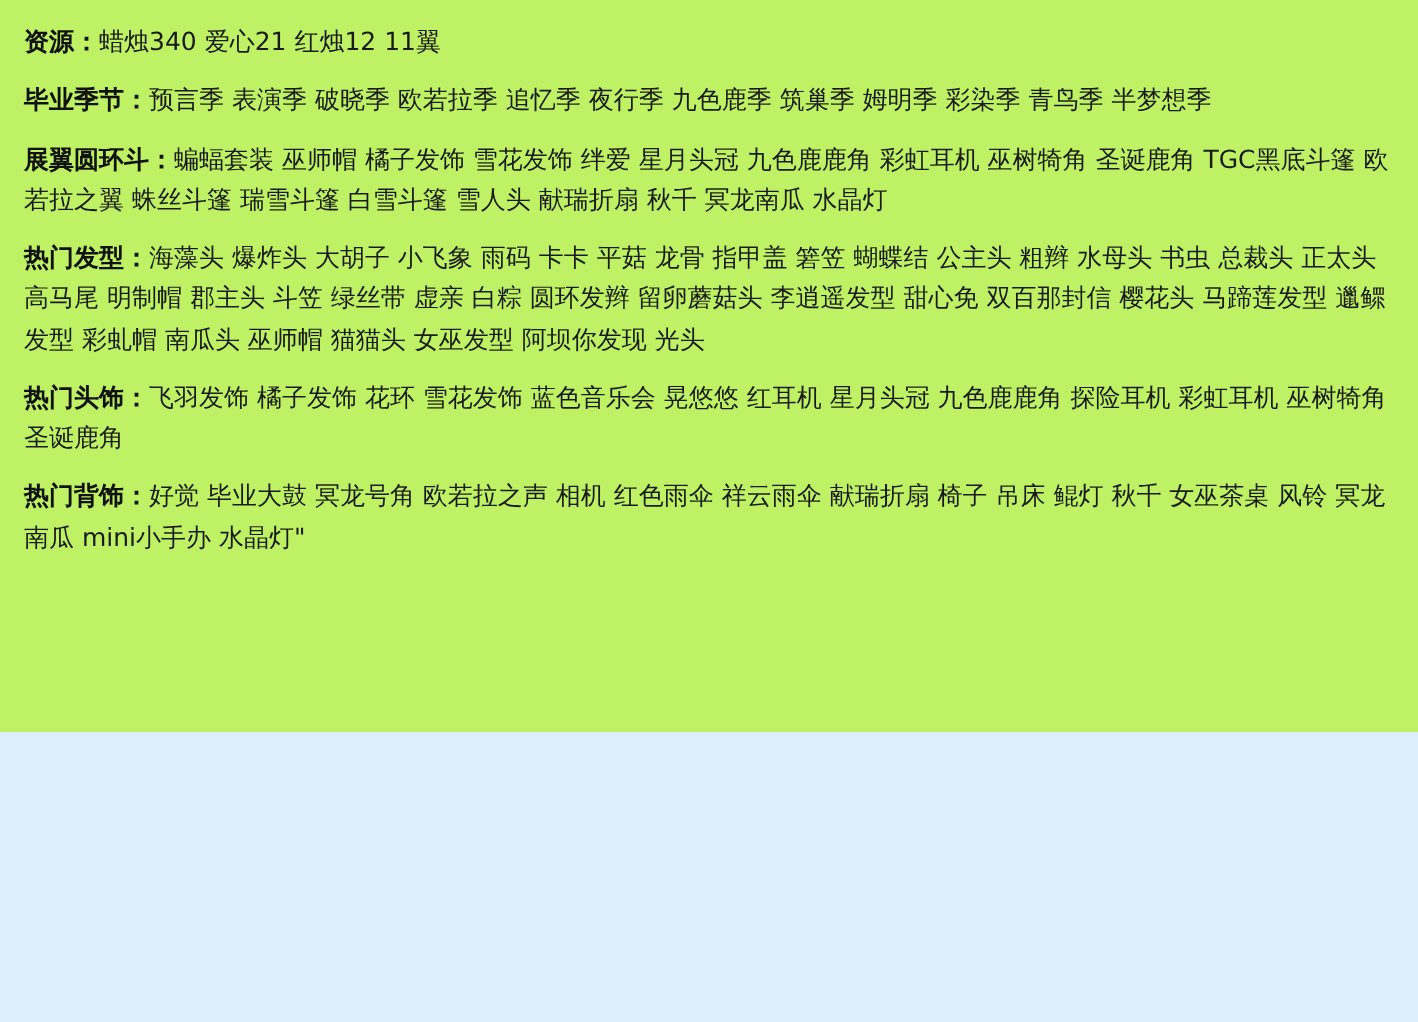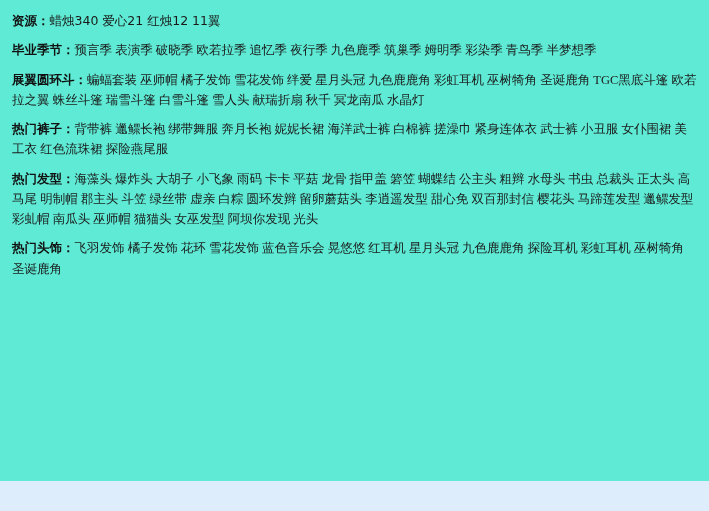--- a/index.html
+++ b/index.html
@@ -11,68 +11,67 @@
     height: 511px;
     background: #ddedfb;
     font-family: "DejaVu Sans", "Liberation Sans", sans-serif;
     font-size: 12.5px;
     color: #1a1a1a;
     overflow: hidden;
   }
   .page {
     box-sizing: border-box;
     width: 709px;
-    height: 481px;
-    background: #5eead4;
+    height: 366px;
+    background: #bef264;
     padding: 11px 12px 0 12px;
   }
   .block {
     margin: 0 0 9px 0;
     line-height: 1.62;
   }
   .block:last-child { margin-bottom: 0; }
   .label {
     font-weight: bold;
     color: #111;
   }
   .body-text {
     color: #1a1a1a;
   }
   .spaced {
     white-space: normal;
     word-break: break-all;
-    font-family: Liberation Serif, serif;
   }
 </style>
 </head>
 <body>
 
 <div class="page">
 
   <div class="block">
     <span class="label">资源：</span><span class="body-text">蜡烛340  爱心21  红烛12  11翼</span>
   </div>
 
 
   <div class="block spaced">
     <span class="label">毕业季节：</span><span class="body-text">预言季 表演季 破晓季 欧若拉季 追忆季 夜行季 九色鹿季 筑巢季 姆明季 彩染季 青鸟季 半梦想季</span>
   </div>
 
   <div class="block spaced">
     <span class="label">展翼圆环斗：</span><span class="body-text">蝙蝠套装 巫师帽 橘子发饰 雪花发饰 绊爱 星月头冠 九色鹿鹿角 彩虹耳机 巫树犄角 圣诞鹿角 TGC黑底斗篷 欧若拉之翼 蛛丝斗篷 瑞雪斗篷 白雪斗篷 雪人头 献瑞折扇 秋千 冥龙南瓜 水晶灯</span>
   </div>
 
-  <div class="block spaced">
-    <span class="label">热门裤子：</span><span class="body-text">背带裤 邋鳏长袍 绑带舞服 奔月长袍 妮妮长裙 海洋武士裤 白棉裤 搓澡巾 紧身连体衣 武士裤 小丑服 女仆围裙 美工衣 红色流珠裙 探险燕尾服</span>
-  </div>
 
 
   <div class="block spaced">
     <span class="label">热门发型：</span><span class="body-text">海藻头 爆炸头 大胡子 小飞象 雨码 卡卡 平菇 龙骨 指甲盖 箬笠 蝴蝶结 公主头 粗辫 水母头 书虫 总裁头 正太头 高马尾 明制帽 郡主头 斗笠 绿丝带 虚亲 白粽 圆环发辫 留卵蘑菇头 李逍遥发型 甜心免 双百那封信 樱花头 马蹄莲发型 邋鳏发型 彩虬帽 南瓜头 巫师帽 猫猫头 女巫发型 阿坝你发现 光头</span>
   </div>
 
   <div class="block spaced">
     <span class="label">热门头饰：</span><span class="body-text">飞羽发饰 橘子发饰 花环 雪花发饰 蓝色音乐会 晃悠悠 红耳机 星月头冠 九色鹿鹿角 探险耳机 彩虹耳机 巫树犄角 圣诞鹿角</span>
   </div>
 
 
+  <div class="block spaced">
+    <span class="label">热门背饰：</span><span class="body-text">好觉 毕业大鼓 冥龙号角 欧若拉之声 相机 红色雨伞 祥云雨伞 献瑞折扇 椅子 吊床 鲲灯 秋千 女巫茶桌 风铃 冥龙南瓜 mini小手办 水晶灯"</span>
+  </div>
 
 </div>
 
 </body></html>

